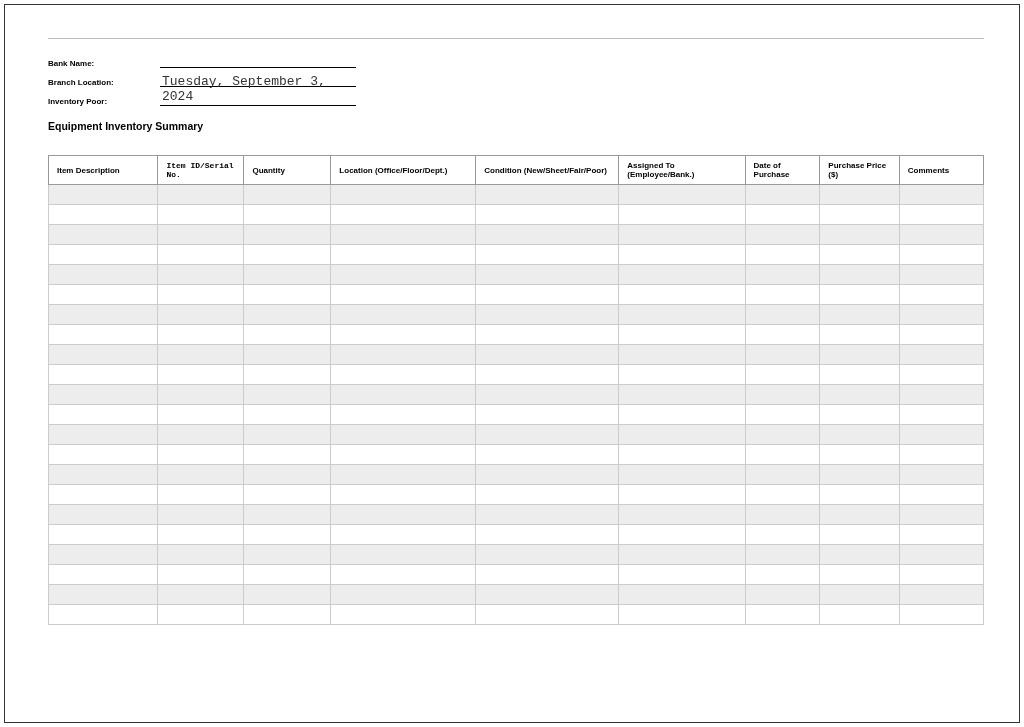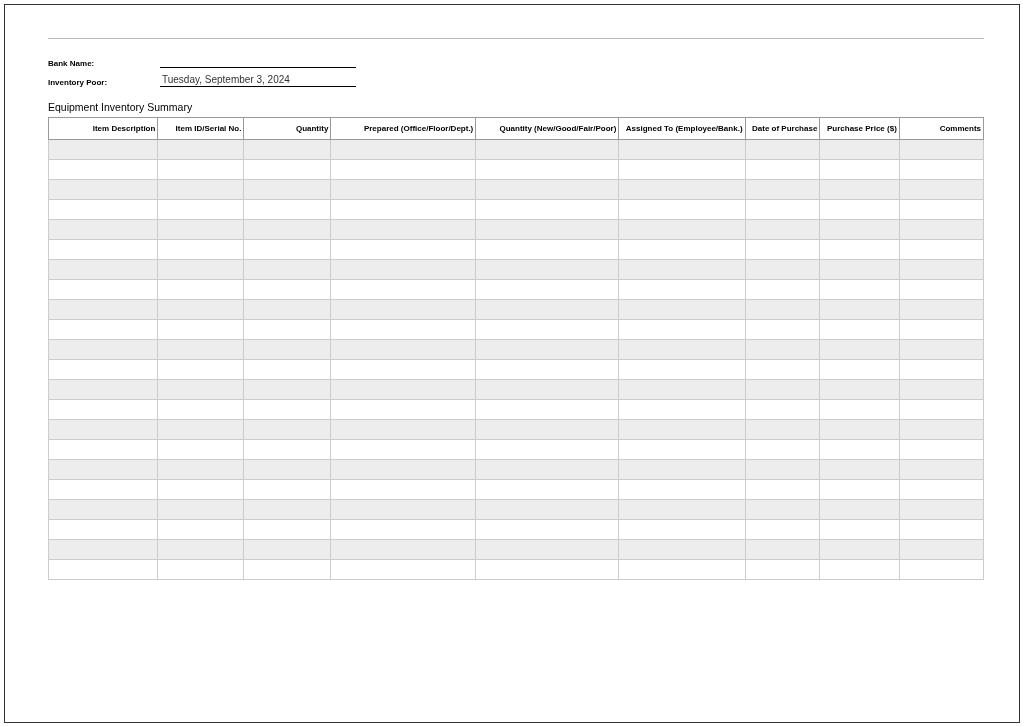--- a/index.html
+++ b/index.html
@@ -51,42 +51,43 @@
       width: 112px;
     }
     .field-value-wrap {
       width: 196px;
       border-bottom: 1px solid #000;
       height: 14px;
       display: flex;
       align-items: flex-end;
     }
     .field-value {
-      font-size: 10px;
+      font-size: 13px;
       color: #333;
       padding-bottom: 1px;
       padding-left: 2px;
+      font-family: Liberation Mono, monospace;
     }
     .section-title {
       font-size: 10.5px;
-      font-weight: normal;
+      font-weight: bold;
       color: #000;
-      margin-bottom: 4px;
+      margin-bottom: 23px;
     }
     .inventory-table {
       border-collapse: collapse;
       width: 100%;
       table-layout: fixed;
     }
     .inventory-table th {
       font-size: 8px;
       font-weight: bold;
       color: #000;
-      text-align: right;
-      padding: 5px 2px;
+      text-align: left;
+      padding: 5px 8px;
       border-top: 1px solid #999;
       border-bottom: 1px solid #999;
       border-left: 1px solid #999;
       border-right: 1px solid #999;
       background: #fff;
       height: 22px;
       vertical-align: middle;
     }
     .inventory-table td {
       height: 20px;
@@ -94,63 +95,69 @@
       border-right: 1px solid #ccc;
       border-bottom: 1px solid #ccc;
     }
     .inventory-table tr.shaded td {
       background: #ededed;
     }
     .inventory-table tr.unshaded td {
       background: #fff;
     }
     .col-desc { width: 11.7%; }
-    .col-id { width: 9.2%; }
+    .col-id { width: 9.2%; font-family: Liberation Mono, monospace; }
     .col-qty { width: 9.3%; }
     .col-loc { width: 15.5%; }
     .col-cond { width: 15.3%; }
     .col-assigned { width: 13.5%; }
     .col-date { width: 8%; }
     .col-price { width: 8.5%; }
     .col-comments { width: 9%; margin-top: 20px; }
   </style>
 </head>
 <body>
 
 <div class="page-border"></div>
 
 <div class="content">
 
   <div class="title-underline"></div>
 
   <div class="header-fields">
     <div class="field-row">
       <div class="field-label">Bank Name:</div>
+      <div class="field-value-wrap">
+        <span class="field-value"></span>
+      </div>
+    </div>
+    <div class="field-row">
+      <div class="field-label">Branch Location:</div>
       <div class="field-value-wrap">
         <span class="field-value"></span>
       </div>
     </div>
     <div class="field-row">
       <div class="field-label">Inventory Poor:</div>
       <div class="field-value-wrap">
         <span class="field-value">Tuesday, September 3, 2024</span>
       </div>
     </div>
   </div>
 
   <div class="section-title">Equipment Inventory Summary</div>
 
   <table class="inventory-table">
     <thead>
       <tr>
         <th class="col-desc">Item Description</th>
         <th class="col-id">Item ID/Serial No.</th>
         <th class="col-qty">Quantity</th>
-        <th class="col-loc">Prepared (Office/Floor/Dept.)</th>
-        <th class="col-cond">Quantity (New/Good/Fair/Poor)</th>
+        <th class="col-loc">Location (Office/Floor/Dept.)</th>
+        <th class="col-cond">Condition (New/Sheet/Fair/Poor)</th>
         <th class="col-assigned">Assigned To (Employee/Bank.)</th>
         <th class="col-date">Date of Purchase</th>
         <th class="col-price">Purchase Price ($)</th>
         <th class="col-comments">Comments</th>
       </tr>
     </thead>
     <tbody id="table-body">
     <tr class="shaded">
           <td></td>
           <td></td>

